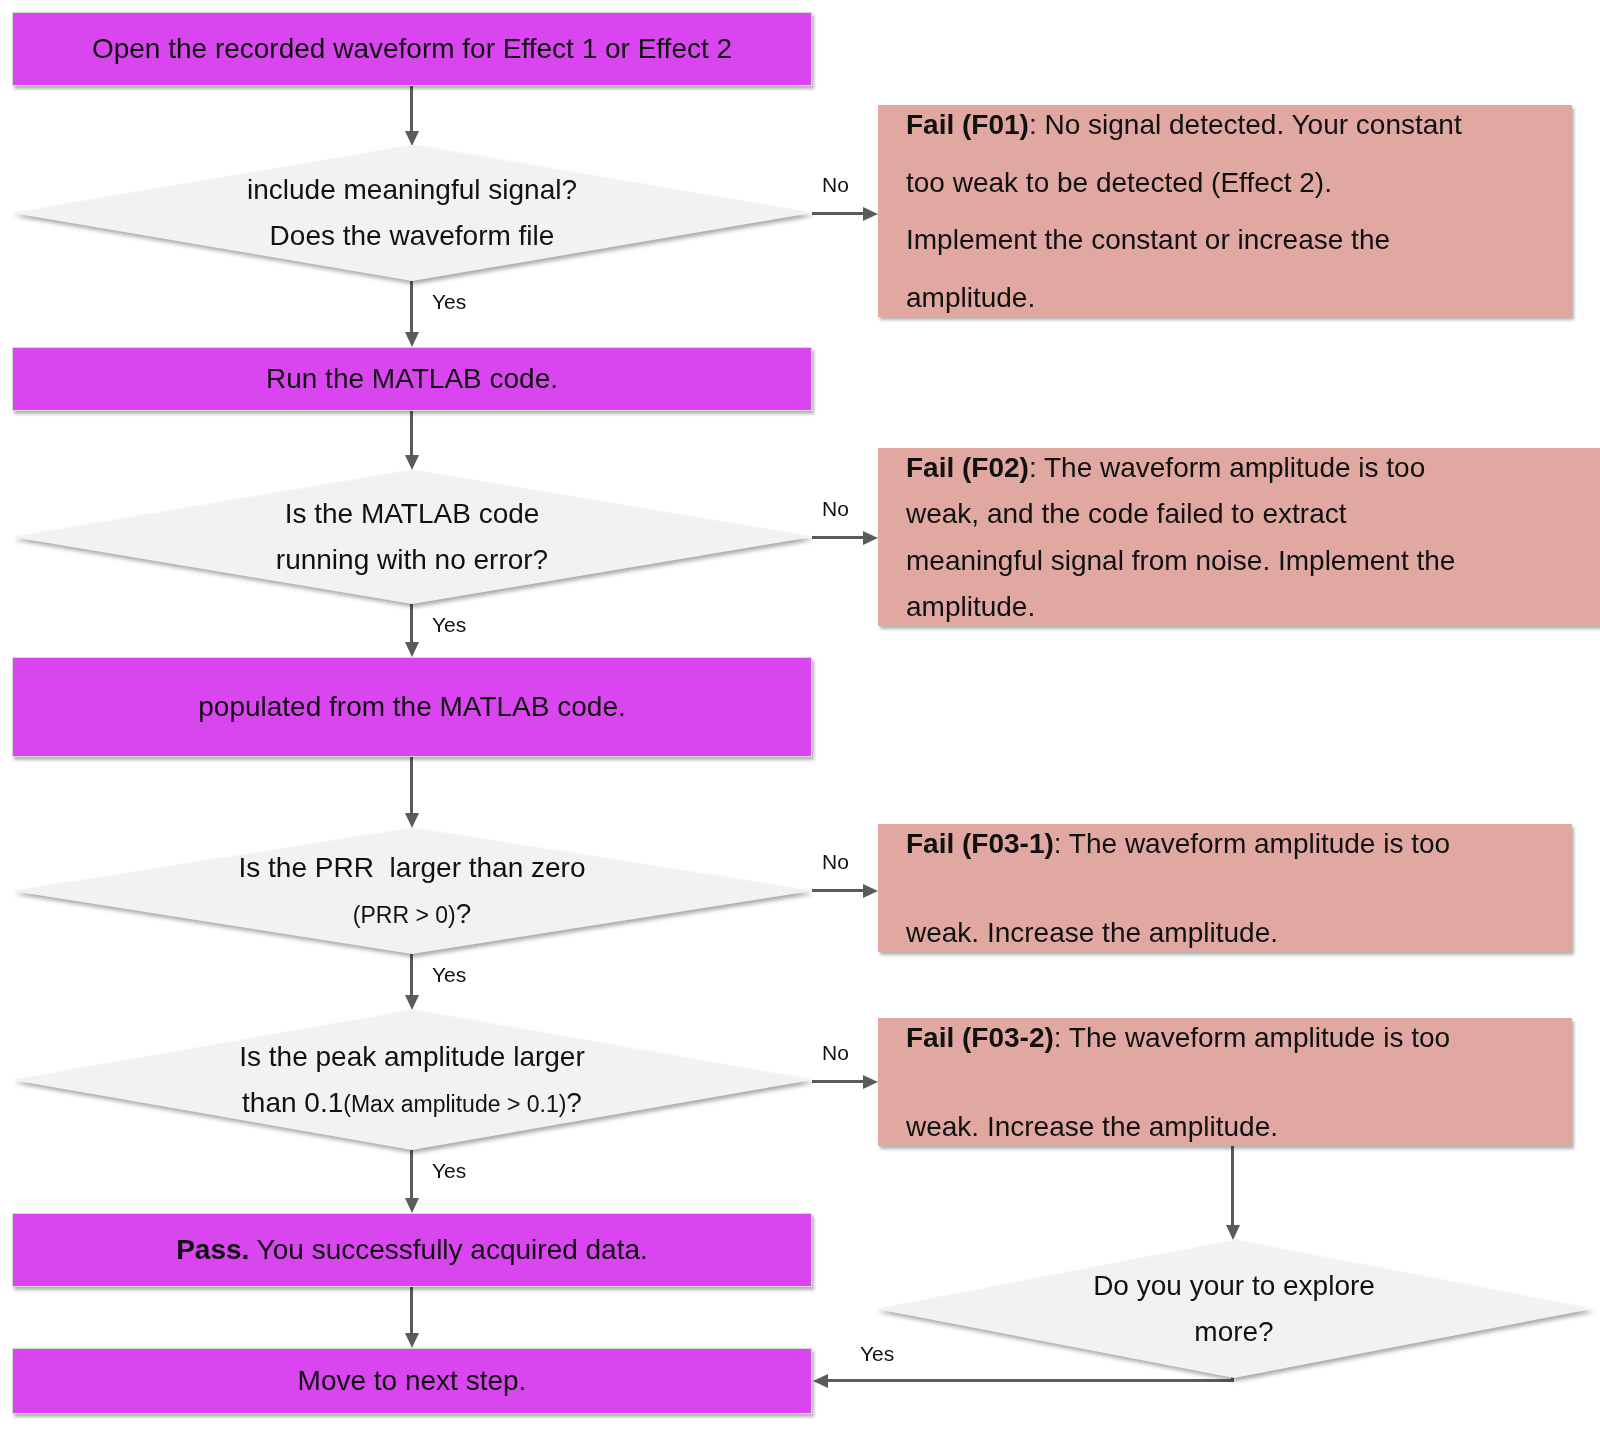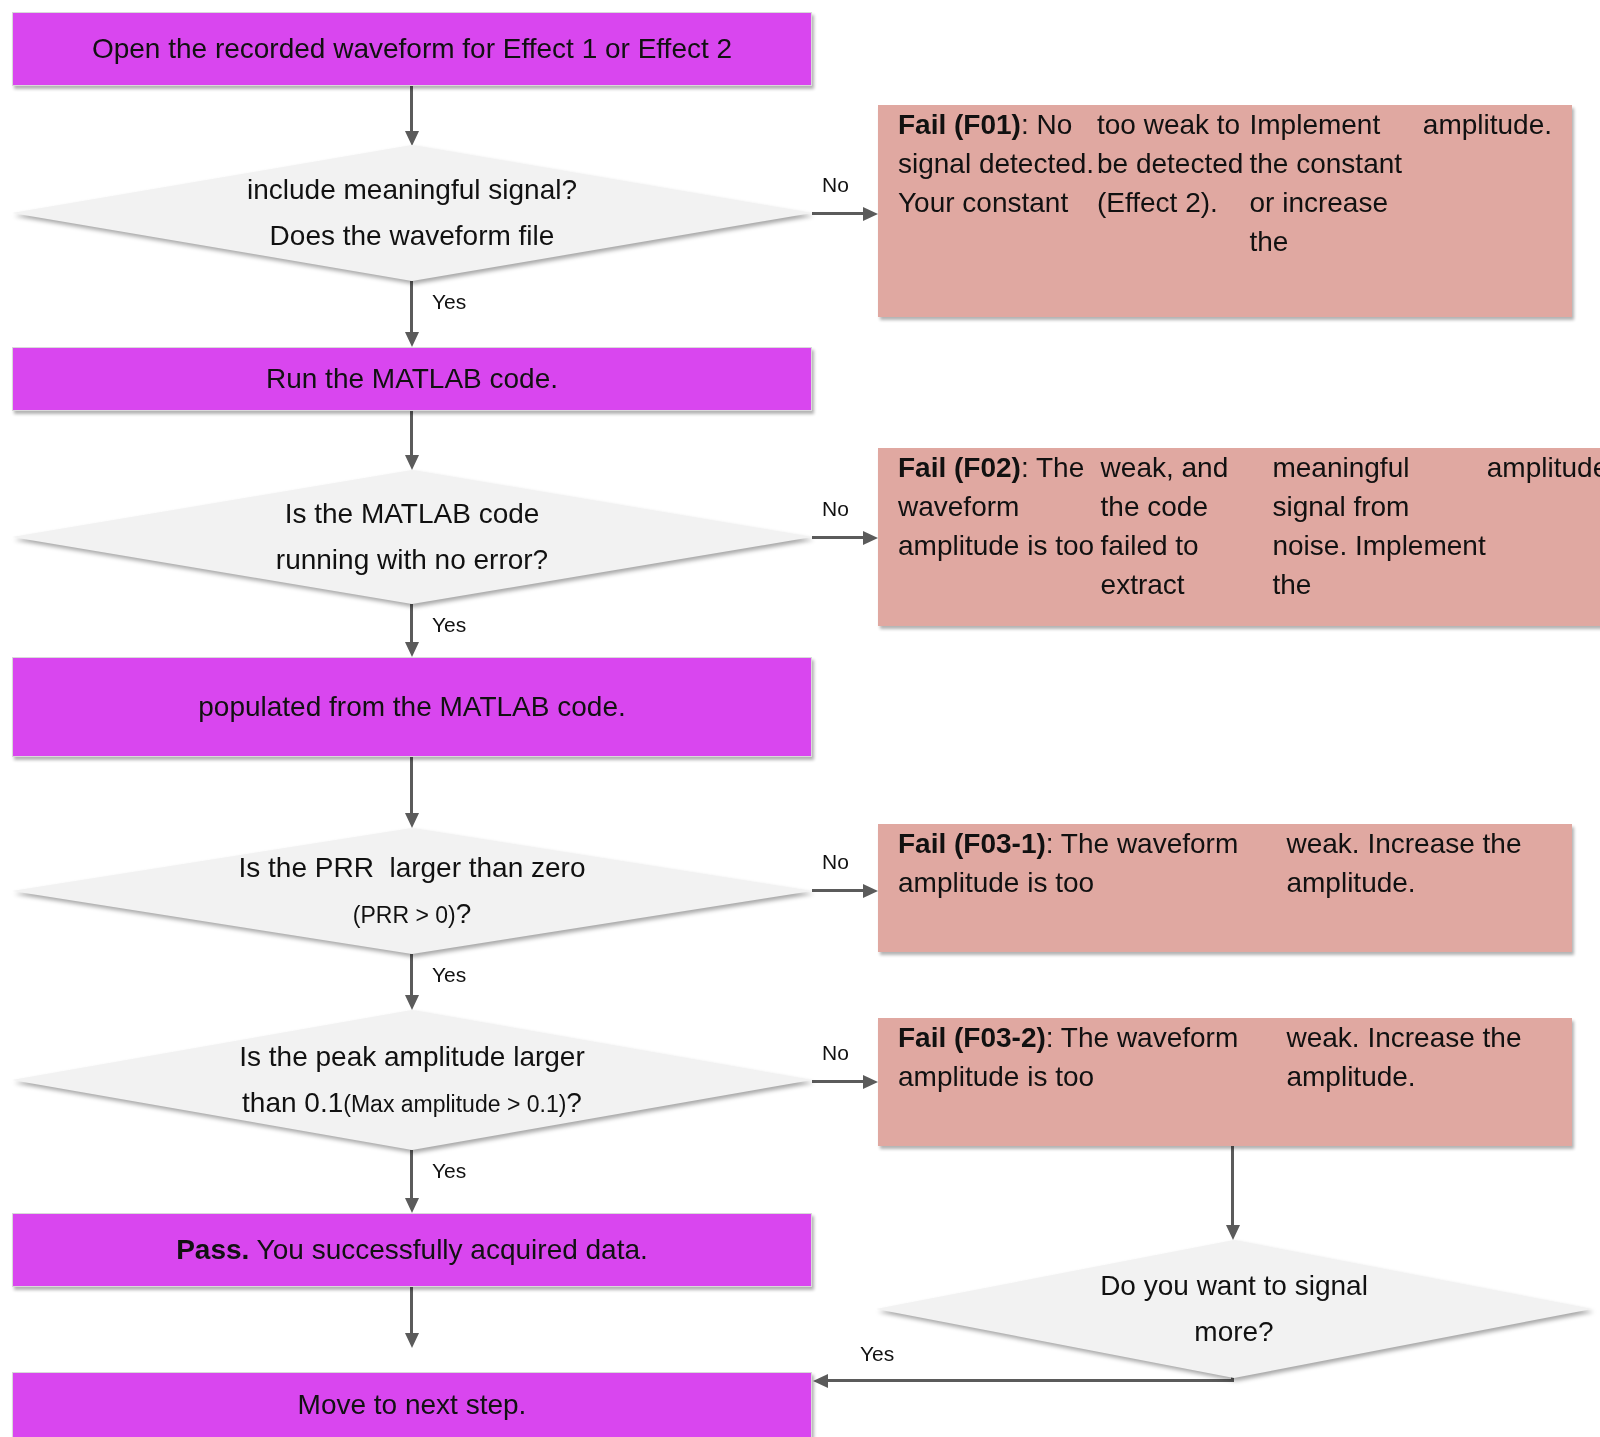--- a/index.html
+++ b/index.html
@@ -18,22 +18,22 @@
   .pbox{
     position:absolute;background:#d946ef;border:1px solid var(--box-border);
     box-shadow:2px 3px 3px rgba(0,0,0,0.30);
     display:flex;flex-direction:column;align-items:center;justify-content:center;
     text-align:center;font-size:28px;line-height:40px;box-sizing:border-box;
   }
   
   .fbox{
     position:absolute;background:var(--fail-bg);
     box-shadow:2px 3px 3px rgba(0,0,0,0.30);
-    display:flex;flex-direction:row;justify-content:space-between;
-    padding:0 20px 0 20px;font-size:28px;box-sizing:border-box;
+    display:flex;flex-direction:column;justify-content:space-between;
+    padding:0 20px 0 28px;font-size:28px;box-sizing:border-box;
   }
   .fline{line-height:39px;white-space:pre-wrap;}
   
   .diamond{position:absolute;}
   .diamond-fill{position:absolute;inset:0;filter:drop-shadow(2px 3px 2px rgba(0,0,0,0.35));}
   .diamond-shape{width:100%;height:100%;background:var(--diamond-bg);
     clip-path:polygon(50% 0,100% 50%,50% 100%,0 50%);}
   .diamond-label{
     position:absolute;inset:0;display:flex;flex-direction:column;align-items:center;justify-content:center;
     text-align:center;font-size:28px;line-height:46px;white-space:pre-wrap;
@@ -100,21 +100,21 @@
   </div>
 
   <div class="pbox" style="left:12px;top:657px;width:800px;height:100px;">
     <div>populated from the MATLAB code.</div>
   </div>
 
   <div class="pbox" style="left:12px;top:1213px;width:800px;height:74px;">
     <div><b>Pass.</b><span> You successfully acquired data.</span></div>
   </div>
 
-  <div class="pbox" style="left:12px;top:1348px;width:800px;height:66px;margin-top:24px;">
+  <div class="pbox" style="left:12px;top:1348px;width:800px;height:66px;">
     <div>Move to next step.</div>
   </div>
 
   <div class="diamond" style="left:12px;top:145px;width:800px;height:136px;">
     <div class="diamond-fill">
         <div class="diamond-shape"></div>
       </div>
     <div class="diamond-label">
       <div>include meaningful signal?</div>
       <div>Does the waveform file</div>
@@ -149,21 +149,21 @@
       <div>Is the peak amplitude larger</div>
       <div><span>than 0.1</span><span class="small">(Max amplitude &gt; 0.1)</span><span>?</span></div>
     </div>
   </div>
 
   <div class="diamond" style="left:876px;top:1240px;width:716px;height:138px;">
     <div class="diamond-fill">
         <div class="diamond-shape"></div>
       </div>
     <div class="diamond-label">
-      <div>Do you want to signal</div>
+      <div>Do you your to explore</div>
       <div>more?</div>
     </div>
   </div>
 
   <div class="fbox" style="left:878px;top:105px;width:694px;height:212px;">
     <div class="fline"><b>Fail (F01)</b><span>: No signal detected. Your constant</span></div>
     <div class="fline">too weak to be detected (Effect 2).</div>
     <div class="fline">Implement the constant or increase the</div>
     <div class="fline">amplitude.</div>
   </div>

